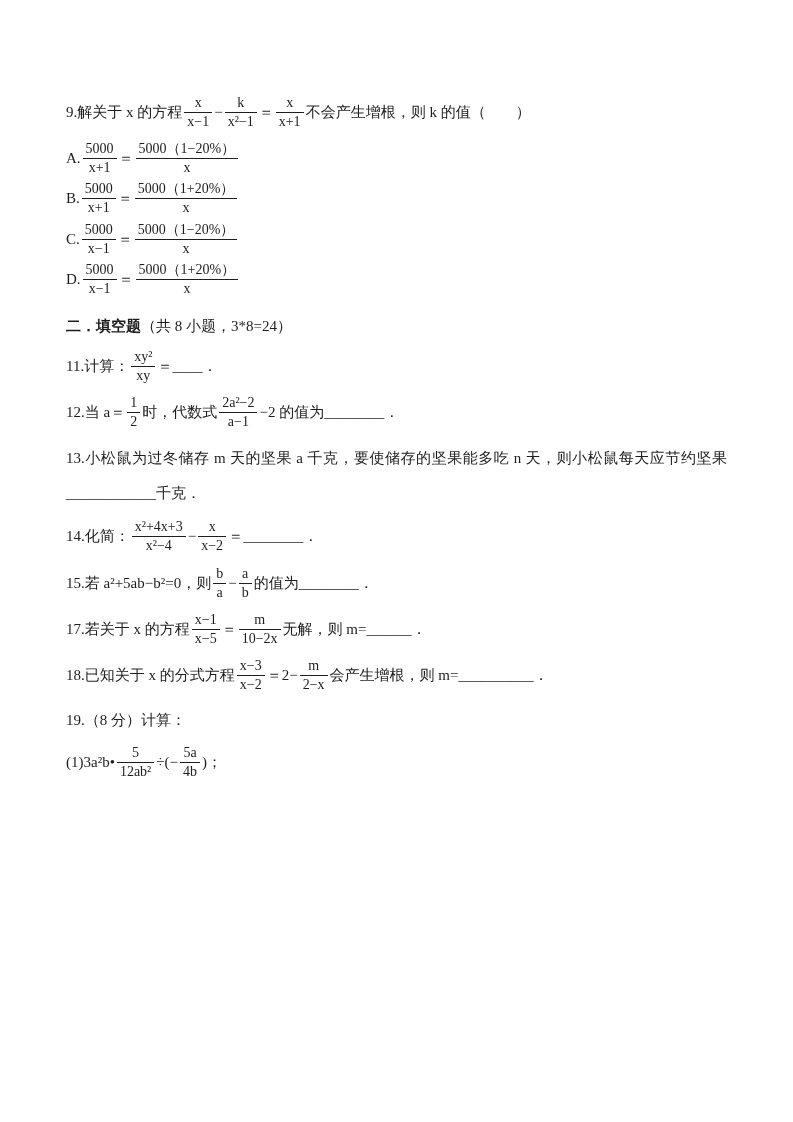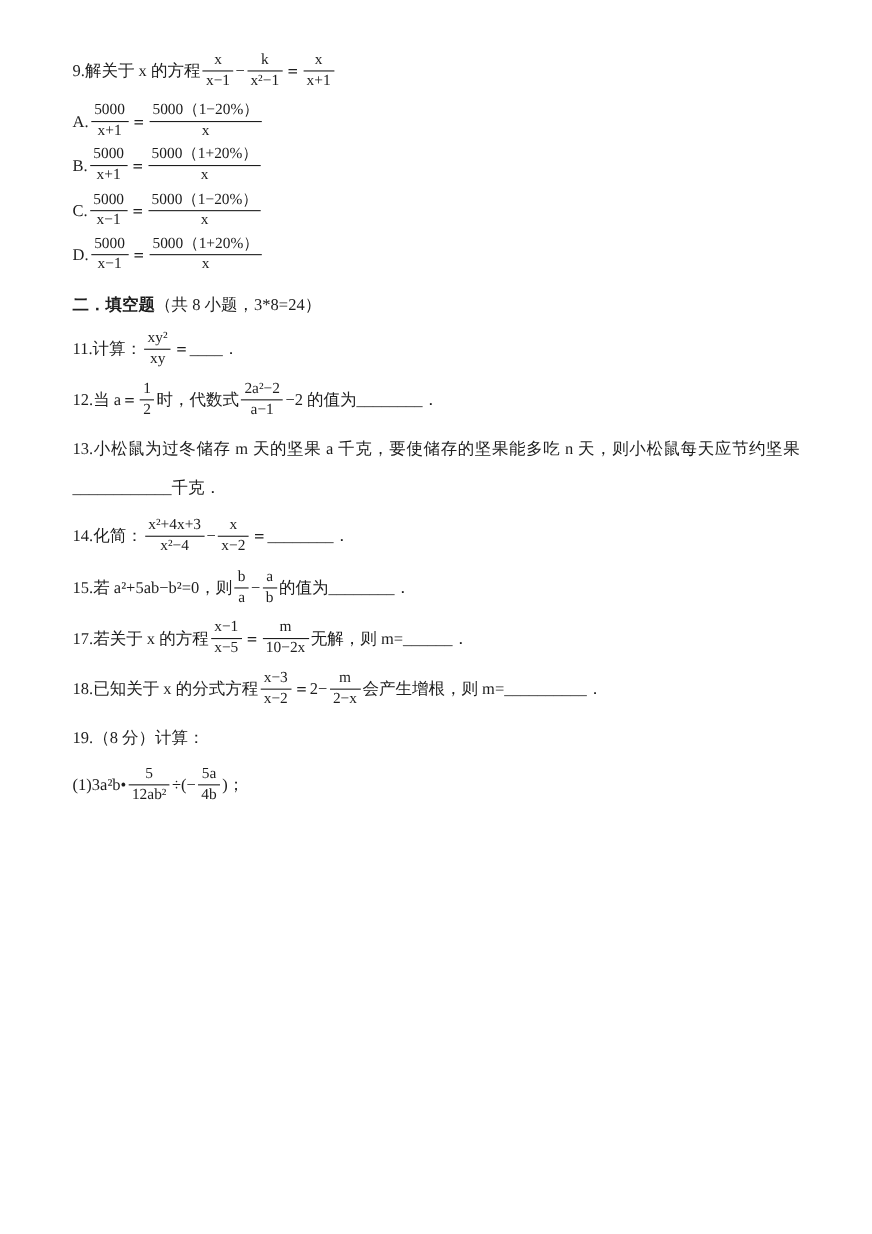--- a/index.html
+++ b/index.html
@@ -5,21 +5,21 @@
   * { box-sizing: border-box; }
   html, body { margin: 0; padding: 0; background: #ffffff; }
   .page {
     position: relative;
     width: 793px;
     height: 848px;
     background: #ffffff;
     font-family: "Liberation Serif", "DejaVu Serif", serif;
     color: #1d1d1d;
     font-size: 15px;
-    padding: 38px 66px 0 66px;
+    padding: 86px 66px 0 66px;
     overflow: hidden;
     border-radius: 30px;
   }
   .line { margin: 13px 0; line-height: 1.6; }
   .formula { margin: 9px 0; }
   .option { margin: 3px 0; }
   .para { margin: 8px 0; line-height: 2.3; text-align: justify; }
   .section { margin: 15px 0 9px 0; }
   .bold { font-weight: bold; font-family: Liberation Mono, monospace; }
   .frac {
@@ -42,21 +42,21 @@
     text-align: center;
     color: #15803d;
     font-size: 17px;
     font-family: Liberation Serif, serif;
   }
 </style>
 </head>
 <body>
 
 <div class="page">
-  <div class="line formula"><span>9.解关于 x 的方程</span><span class="frac"><span class="num">x</span><span class="den">x−1</span></span><span>−</span><span class="frac"><span class="num">k</span><span class="den">x²−1</span></span><span>＝</span><span class="frac"><span class="num">x</span><span class="den">x+1</span></span></div>
+  <div class="line formula"><span>9.解关于 x 的方程</span><span class="frac"><span class="num">x</span><span class="den">x−1</span></span><span>−</span><span class="frac"><span class="num">k</span><span class="den">x²−1</span></span><span>＝</span><span class="frac"><span class="num">x</span><span class="den">x+1</span></span><span>不会产生增根，则 k 的值（　　）</span></div>
   <div class="line formula option"><span>A.</span><span class="frac"><span class="num">5000</span><span class="den">x+1</span></span><span>＝</span><span class="frac"><span class="num">5000（1−20%）</span><span class="den">x</span></span></div>
   <div class="line formula option"><span>B.</span><span class="frac"><span class="num">5000</span><span class="den">x+1</span></span><span>＝</span><span class="frac"><span class="num">5000（1+20%）</span><span class="den">x</span></span></div>
   <div class="line formula option"><span>C.</span><span class="frac"><span class="num">5000</span><span class="den">x−1</span></span><span>＝</span><span class="frac"><span class="num">5000（1−20%）</span><span class="den">x</span></span></div>
   <div class="line formula option"><span>D.</span><span class="frac"><span class="num">5000</span><span class="den">x−1</span></span><span>＝</span><span class="frac"><span class="num">5000（1+20%）</span><span class="den">x</span></span></div>
   <div class="line section"><span class="bold">二．填空题</span><span>（共 8 小题，3*8=24）</span></div>
   <div class="line formula"><span>11.计算：</span><span class="frac"><span class="num">xy²</span><span class="den">xy</span></span><span>＝____．</span></div>
   <div class="line formula"><span>12.当 a＝</span><span class="frac"><span class="num">1</span><span class="den">2</span></span><span>时，代数式</span><span class="frac"><span class="num">2a²−2</span><span class="den">a−1</span></span><span>−2 的值为________．</span></div>
   <div class="para"><span>13.小松鼠为过冬储存 m 天的坚果 a 千克，要使储存的坚果能多吃 n 天，则小松鼠每天应节约坚果____________千克．</span></div>
   <div class="line formula"><span>14.化简：</span><span class="frac"><span class="num">x²+4x+3</span><span class="den">x²−4</span></span><span>−</span><span class="frac"><span class="num">x</span><span class="den">x−2</span></span><span>＝________．</span></div>
   <div class="line formula"><span>15.若 a²+5ab−b²=0，则</span><span class="frac"><span class="num">b</span><span class="den">a</span></span><span>−</span><span class="frac"><span class="num">a</span><span class="den">b</span></span><span>的值为________．</span></div>

